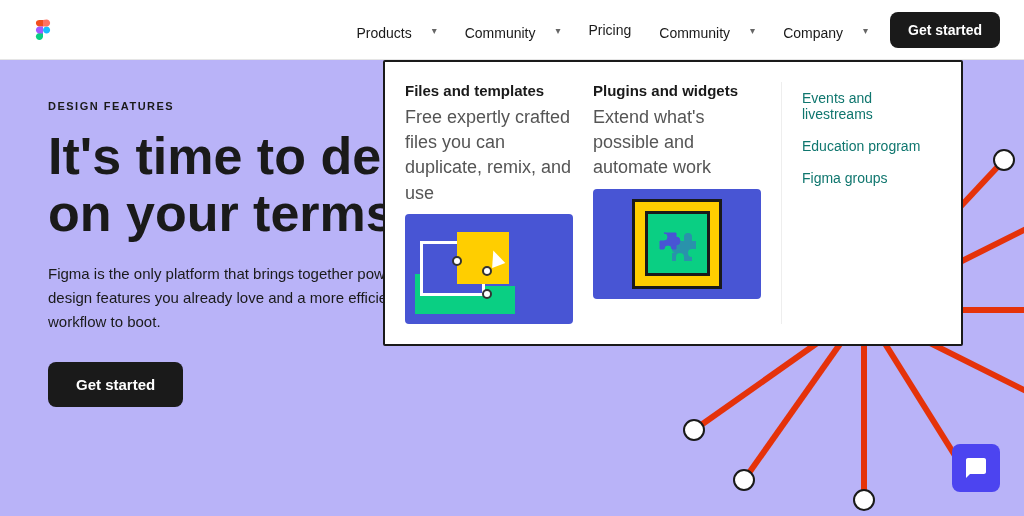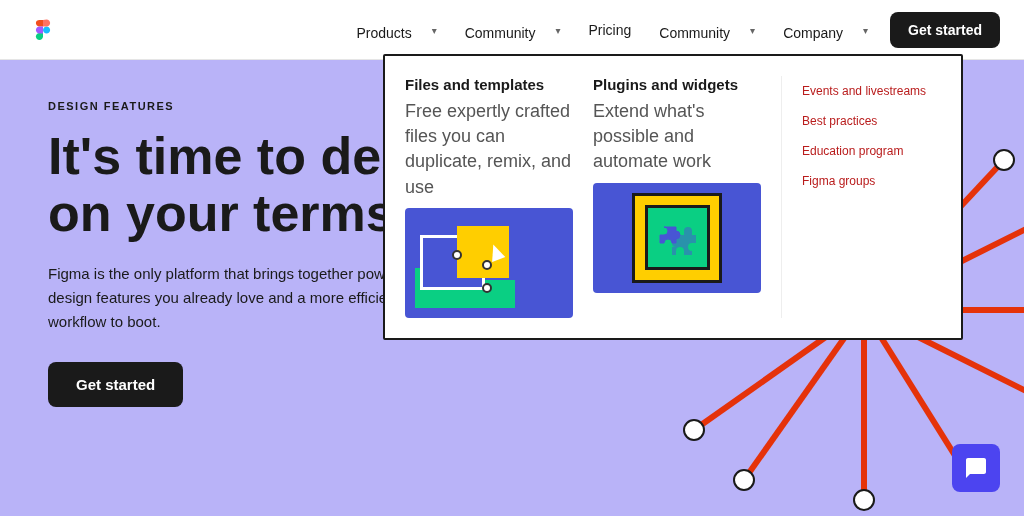--- a/index.html
+++ b/index.html
@@ -84,21 +84,21 @@
       border-radius: 8px;
       font-size: 14px;
       font-weight: 600;
       cursor: pointer;
       margin-left: 8px;
     }
 
     
     .dropdown-overlay {
       position: absolute;
-      top: 54px;
+      top: 60px;
       left: 383px;
       width: 580px;
       background: white;
       border: 2px solid #1a1a1a;
       border-radius: 2px;
       z-index: 200;
       padding: 20px;
       display: flex;
       gap: 20px;
     }
@@ -134,22 +134,22 @@
 
     
     .community-col {
       width: 160px;
       flex-shrink: 0;
       border-left: 1px solid #eee;
       padding-left: 20px;
     }
 
     .community-link {
-      font-size: 12px;
-      color: #b91c1c;
+      font-size: 14px;
+      color: #0f766e;
       cursor: pointer;
       padding: 8px 0;
       display: block;
     }
 
     
     .hero-content {
       position: relative;
       z-index: 10;
       padding: 40px 48px;
@@ -326,21 +326,20 @@
             <path d="M10 8h8v4a4 4 0 0 1 0 8v4h-4a4 4 0 0 0-8 0H2v-8h4a4 4 0 0 0 0-8V8h4z" fill="#4855d4" stroke="#4855d4" stroke-width="1"></path>
             <path d="M22 16h4v-4a4 4 0 0 1 8 0v4h4v8h-4a4 4 0 0 0 0 8v4h-8v-4a4 4 0 0 0-8 0v4h-4v-8h4a4 4 0 0 1 0-8z" fill="#4855d4" opacity="0.5"></path>
           </svg>
         </div>
       </div>
     </div>
   </div>
 
   <div class="community-col">
     <a class="community-link">Events and livestreams</a>
-    <a class="community-link">Best practices</a>
     <a class="community-link">Education program</a>
     <a class="community-link">Figma groups</a>
   </div>
 </div>
 
 <div class="hero-content">
   <div class="design-features-label">DESIGN FEATURES</div>
   <div class="hero-title">
     It's time to design<br>on your terms
   </div>

